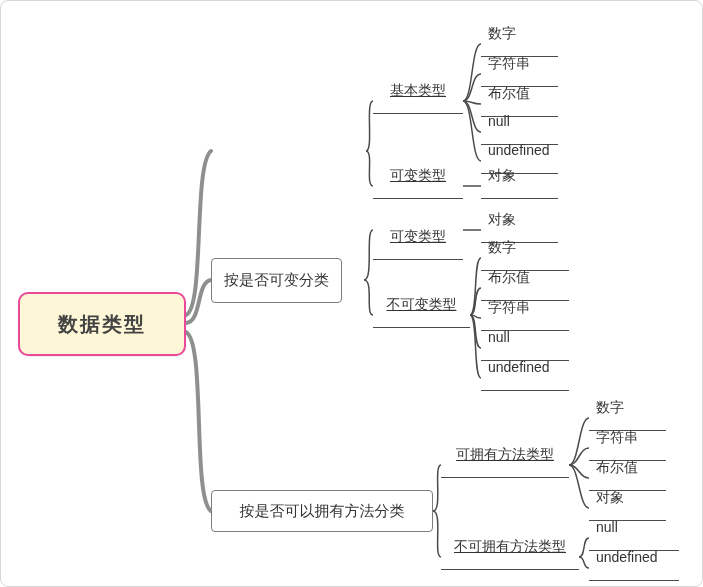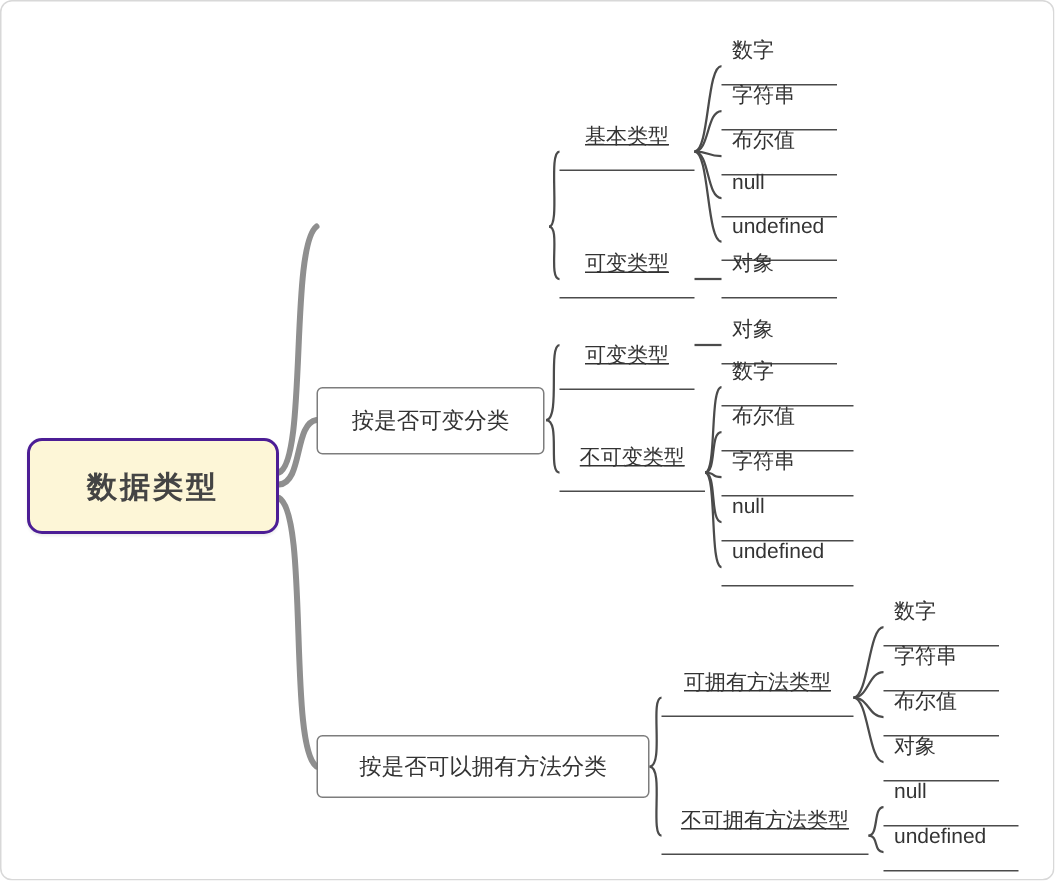--- a/index.html
+++ b/index.html
@@ -11,21 +11,21 @@
     border-radius:8px;
     box-sizing:border-box;
     overflow:hidden;
     font-family:"Liberation Sans","DejaVu Sans",sans-serif;
   }
   svg.links { position:absolute; left:0; top:0; pointer-events:none; }
 
   .root-node {
     position:absolute; left:17px; top:291px; width:168px; height:64px;
     background:#fdf6d7;
-    border:2px solid #4c1d95;
+    border:2px solid #ec4899;
     border-radius:10px;
     display:flex; align-items:center; justify-content:center;
     font-size:20px; font-weight:bold; letter-spacing:2px; color:#444;
     box-sizing:border-box;
     box-shadow:0 1px 2px rgba(0,0,0,0.08);
   }
   .branch-box {
     position:absolute;
     background:#ffffff;
     border:1.5px solid #7d7d7d;
@@ -89,21 +89,21 @@
       <path d="M568,464 C578,464 578,477 588,477"></path>
       <path d="M568,464 C578,464 578,507 588,507"></path>
 
       <path d="M578,556 C585,556 581,537 588,537"></path>
       <path d="M578,556 C585,556 581,567 588,567"></path>
     </g>
   </svg>
 
   <div class="root-node">数据类型</div>
 
-  <div class="branch-box" style="left:210px;top:257px;width:152px;height:45px">按是否可变分类</div>
+  <div class="branch-box" style="left:210px;top:257px;width:131px;height:45px">按是否可变分类</div>
   <div class="branch-box" style="left:210px;top:489px;width:222px;height:42px">按是否可以拥有方法分类</div>
 
   <div class="tnode mid" style="left:372px;top:80px;width:90px">基本类型</div>
   <div class="tnode mid" style="left:372px;top:165px;width:90px">可变类型</div>
 
   <div class="tnode leaf" style="left:480px;top:23px;width:77px">数字</div>
   <div class="tnode leaf" style="left:480px;top:53px;width:77px">字符串</div>
   <div class="tnode leaf" style="left:480px;top:83px;width:77px">布尔值</div>
   <div class="tnode leaf" style="left:480px;top:111px;width:77px">null</div>
   <div class="tnode leaf" style="left:480px;top:140px;width:77px">undefined</div>

